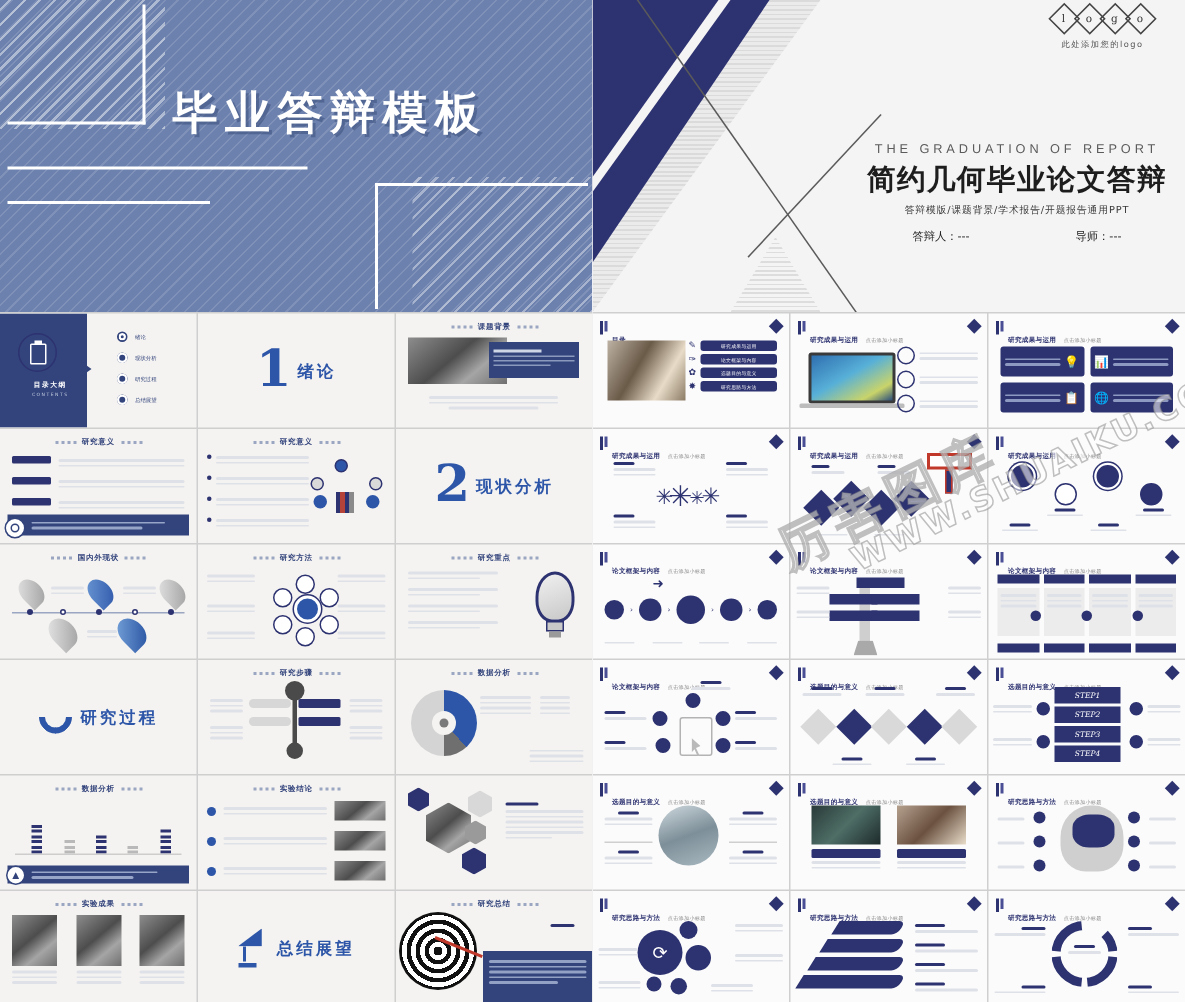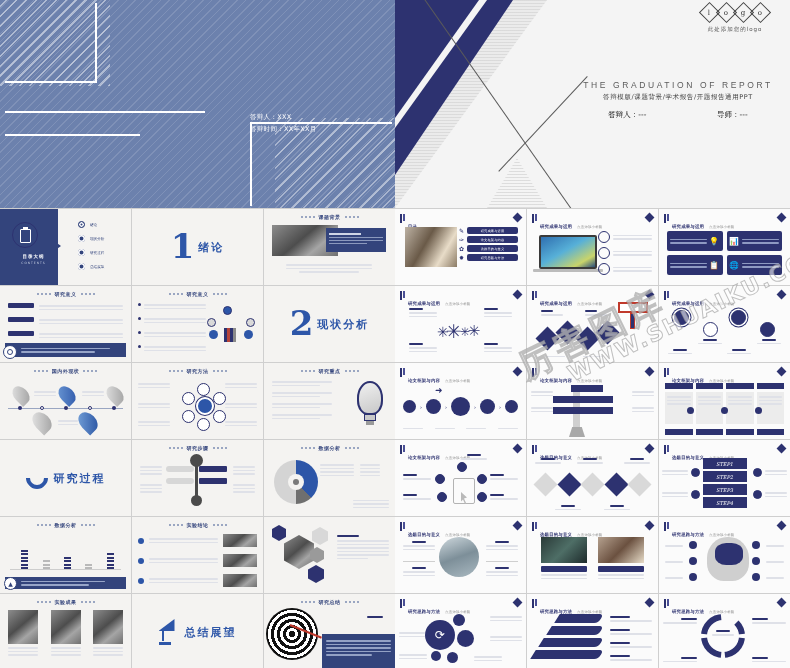--- a/index.html
+++ b/index.html
@@ -114,21 +114,21 @@
     width:15px; height:15px; border:1px solid #444; transform:rotate(45deg);
     display:flex; align-items:center; justify-content:center;
   }
   .rlogo .dia span {
     transform:rotate(-45deg); font-size:7px; color:#333;
     font-family:"DejaVu Serif","Liberation Serif",serif;
   }
   .rlogo .logo-sub {
     margin-top:6px; font-size:5.5px; color:#555; letter-spacing:1px;
   }
-  .rtitle-box { position:absolute; left:178px; top:80px; width:210px; text-align:center; }
+  .rtitle-box { position:absolute; left:178px; top:94px; width:210px; text-align:center; }
   .rt-en {
     font-size:8.5px; color:#5b5b5b; letter-spacing:2.6px; white-space:nowrap;
     font-family:"Liberation Sans",sans-serif;
   }
   .rt-cn {
     margin-top:3px; font-size:19px; font-weight:bold; color:#1d1d1d;
     letter-spacing:1px; white-space:nowrap;
   }
   .rt-sub {
     margin-top:3px; font-size:6.5px; color:#3a3a3a; letter-spacing:0.6px; white-space:nowrap;
@@ -223,24 +223,21 @@
   <div class="panel panel-left">
 
     <div class="lcover">
       <div class="hatch"></div>
       <div class="hatch2"></div>
       <div class="hatch3"></div>
       <div class="frame-tl"></div>
       <div class="frame-br"></div>
       <div class="rule-a"></div>
       <div class="rule-b"></div>
-      <div class="lmeta">
-        <div>答辩人：XXX</div>
-        <div>答辩时间：XX年XX月</div>
-      </div>
+      <div class="ltitle">毕业答辩模板</div>
     </div>
 
     <div class="grid grid-left">
 
       <div class="slide">
         <div style="position:absolute;left:0;top:0;width:44%;height:100%;background:#33447c;"></div>
         <div style="position:absolute;left:12px;top:13px;width:26px;height:26px;" class="ring">
           <div style="position:absolute;left:7px;top:6px;width:11px;height:14px;border:1px solid #fff;border-radius:1px;"></div>
           <div style="position:absolute;left:10px;top:4px;width:5px;height:3px;background:#fff;"></div>
         </div>
@@ -880,20 +877,21 @@
             </div>
           <div class="dia">
               <span>o</span>
             </div>
         </div>
         <div class="logo-sub">此处添加您的logo</div>
       </div>
 
       <div class="rtitle-box">
         <div class="rt-en">THE GRADUATION OF REPORT</div>
+        <div class="rt-cn">简约几何毕业论文答辩</div>
         <div class="rt-sub">答辩模版/课题背景/学术报告/开题报告通用PPT</div>
         <div class="rt-people">
           <span>答辩人：---</span>
           <span>导师：---</span>
         </div>
       </div>
     </div>
 
     <div class="grid grid-right">
 

